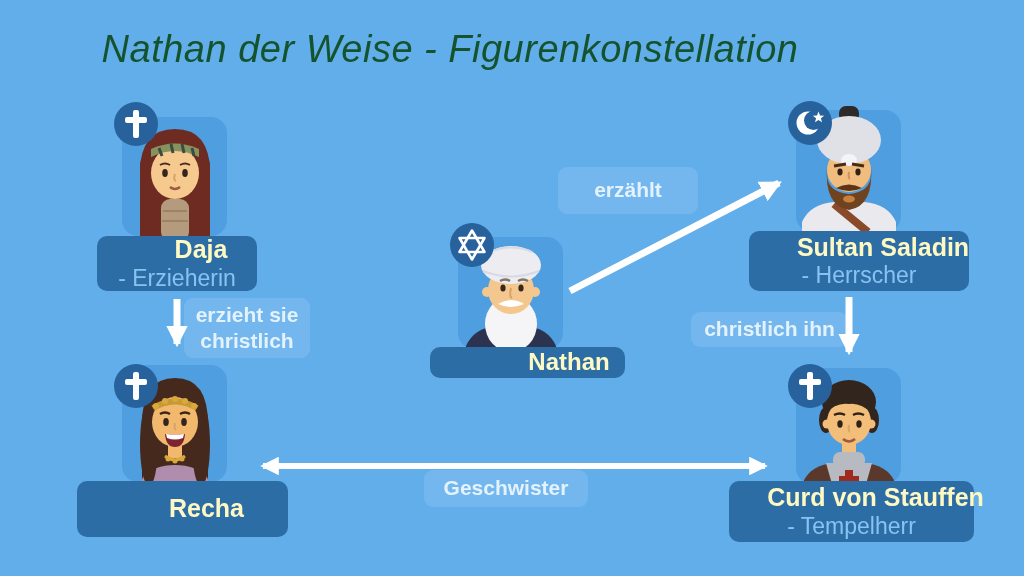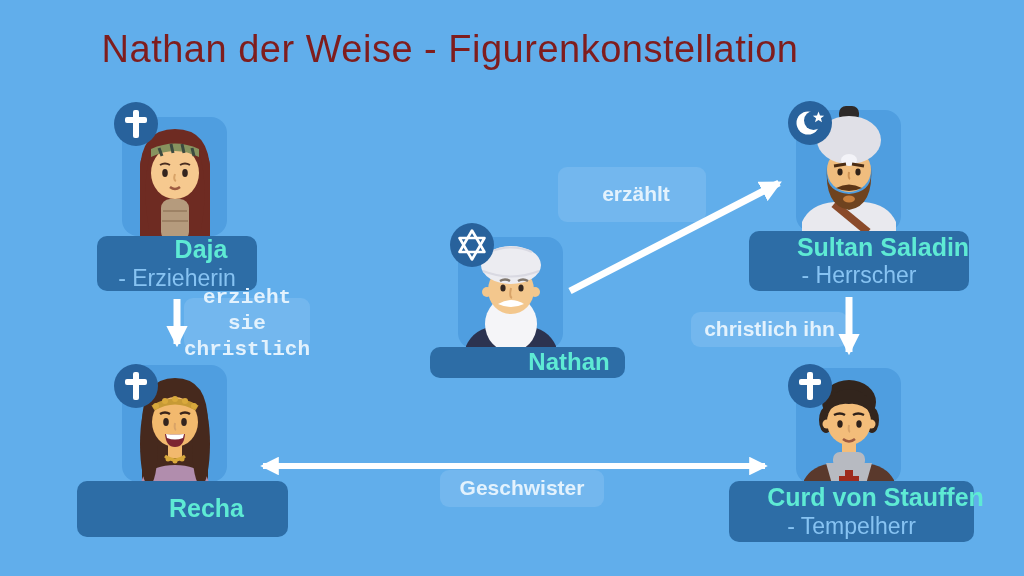--- a/index.html
+++ b/index.html
@@ -3,37 +3,37 @@
 <meta charset="utf-8">
 <style>
   html,body{margin:0;padding:0;background:#61aeeb;}
   #canvas{
     position:relative;width:1024px;height:576px;overflow:hidden;
     background:#61aeeb;
     font-family:"Liberation Sans","DejaVu Sans",sans-serif;
   }
   .title{
     position:absolute;left:0;top:28px;width:900px;text-align:center;
-    font-size:38px;font-weight:400;letter-spacing:.5px;color:#7f1d1d;
+    font-size:38px;font-weight:400;letter-spacing:.5px;color:#14532d;font-style:italic;
   }
   .char{position:absolute;}
   .avatar-box{
     position:absolute;background:#4f9ee0;border-radius:16px;z-index:1;
   }
   .figure{position:absolute;z-index:2;}
   .icon-circle{
     position:absolute;width:44px;height:44px;border-radius:50%;
     background:#28629c;z-index:3;display:flex;align-items:center;justify-content:center;
   }
   .label-box{
     position:absolute;background:#2d6da6;border-radius:10px;z-index:4;
     display:flex;flex-direction:column;align-items:center;justify-content:center;
     line-height:1.18;
   }
-  .char-name{color:#5eead4;font-size:25px;font-weight:700;white-space:nowrap;margin-left:48px;}
+  .char-name{color:#fef9c3;font-size:25px;font-weight:700;white-space:nowrap;margin-left:48px;}
   .char-name.small{font-size:24px;}
   .char-role{color:#87c3f2;font-size:23px;font-weight:400;white-space:nowrap;}
   .rel-label{
     position:absolute;background:#73b7ee;border-radius:9px;z-index:5;
     display:flex;flex-direction:column;align-items:center;justify-content:center;
     color:#e3f2fd;font-size:21px;font-weight:700;line-height:1.25;text-align:center;
   }
   #arrow-layer{position:absolute;left:0;top:0;z-index:6;pointer-events:none;}
 </style>
 </head>
@@ -198,31 +198,31 @@
         <rect x="19" y="8" width="6" height="28" rx="2" fill="#ffffff"></rect>
         <rect x="11" y="15" width="22" height="6" rx="2" fill="#ffffff"></rect>
       </svg>
     </div>
     <div class="label-box" style="left:729px;top:481px;width:245px;height:61px;text-align:center;">
       <div class="char-name">Curd von Stauffen</div>
       <div class="char-role">- Tempelherr</div>
     </div>
   </div>
 
-  <div class="rel-label" style="left:184px;top:298px;width:126px;height:52px;font-family:Liberation Mono, monospace;">
+  <div class="rel-label" style="left:184px;top:298px;width:126px;height:60px;">
     <div>erzieht sie</div>
     <div>christlich</div>
   </div>
-  <div class="rel-label" style="left:558px;top:167px;width:140px;height:55px;padding-left:8px;">
+  <div class="rel-label" style="left:558px;top:167px;width:140px;height:47px;">
     <div>erzählt</div>
   </div>
   <div class="rel-label" style="left:691px;top:312px;width:157px;height:35px;">
     <div>christlich ihn</div>
   </div>
-  <div class="rel-label" style="left:440px;top:470px;width:164px;height:37px;">
+  <div class="rel-label" style="left:424px;top:470px;width:164px;height:37px;">
     <div>Geschwister</div>
   </div>
 
   <svg id="arrow-layer" width="1024" height="576" viewBox="0 0 1024 576">
     <defs>
       <marker id="ah" viewBox="0 0 10 10" refX="8.5" refY="5" markerWidth="3.1" markerHeight="3.1" orient="auto-start-reverse">
         <path d="M0,0 L10,5 L0,10 Z" fill="#ffffff"></path>
       </marker>
     </defs>
     <line x1="177" y1="299" x2="177" y2="344" stroke="#ffffff" stroke-width="7" marker-end="url(#ah)"></line>

